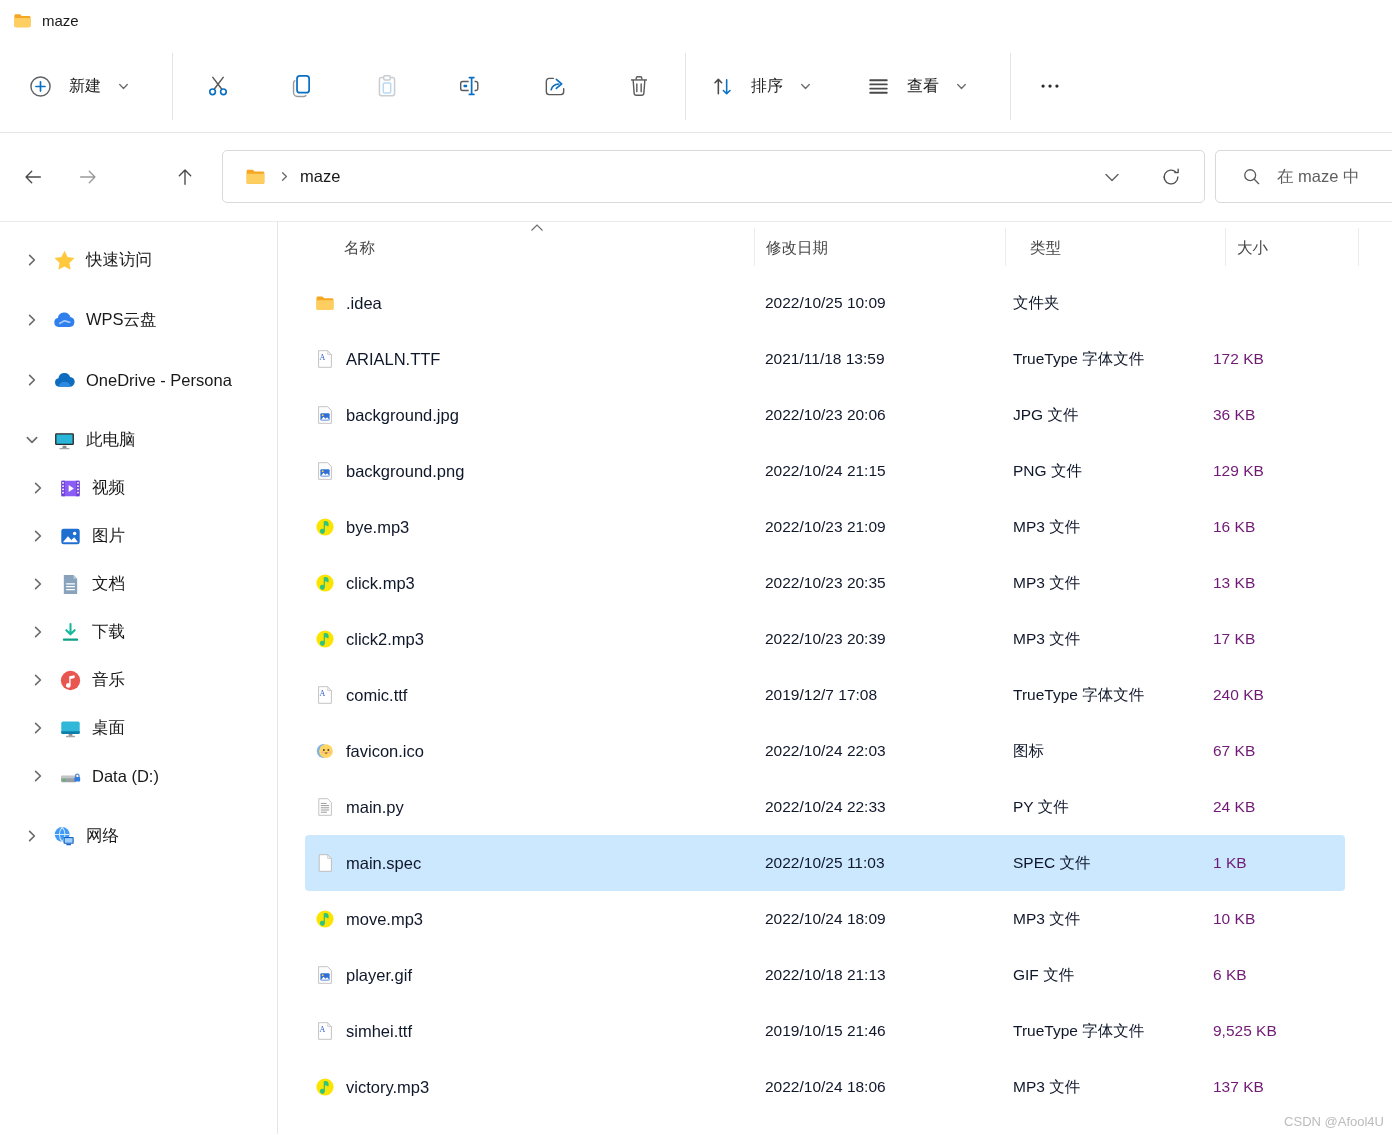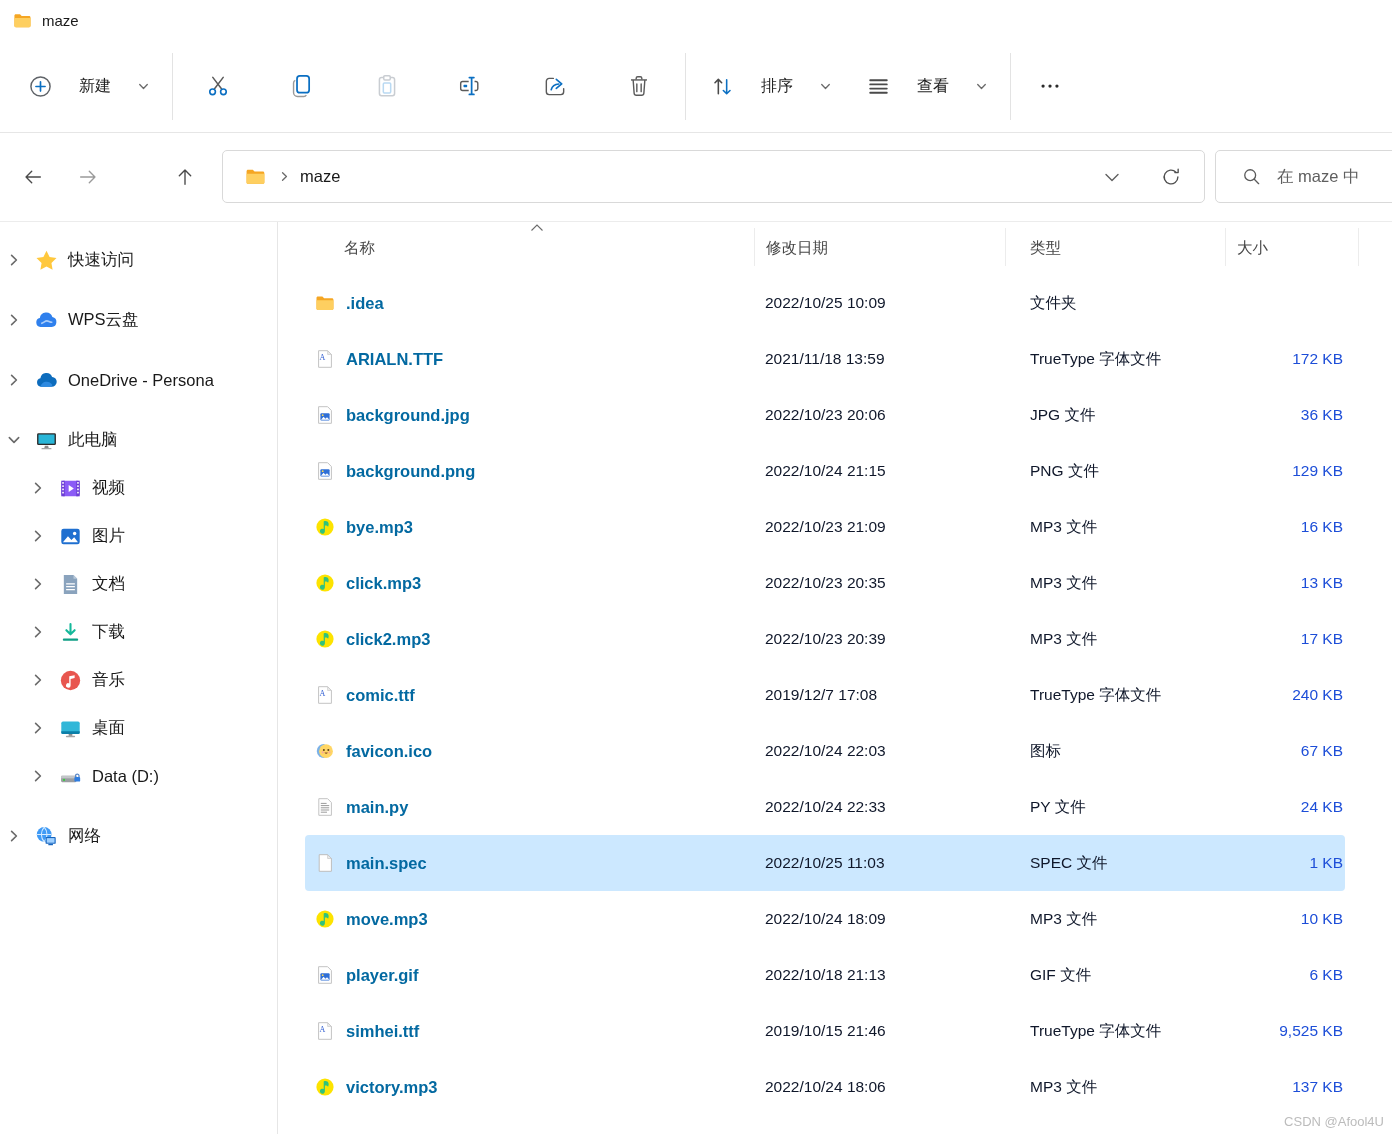--- a/index.html
+++ b/index.html
@@ -11,21 +11,21 @@
   svg { display:block; }
 
   
   .titlebar { height:40px; display:flex; align-items:center; padding-left:13px; }
   .titlebar .tab-icon { width:19px; height:19px; margin-right:10px; }
   .titlebar .tab-title { font-size:15px; color:#191919; }
 
   
   .toolbar { position:relative; height:93px; border-bottom:1px solid #e6e6e6; background:#fff; }
   .tb-abs { position:absolute; top:0; height:93px; display:flex; align-items:center; }
-  .tb-btn { display:flex; align-items:center; gap:26px; border-radius:4px; padding:8px 10px; cursor:default; }
+  .tb-btn { display:flex; align-items:center; gap:16px; border-radius:4px; padding:8px 10px; cursor:default; }
   .tb-iconbtn { position:absolute; top:25px; width:42px; height:42px; border-radius:4px;
                 display:flex; align-items:center; justify-content:center; }
   .tb-iconbtn svg { width:26px; height:26px; }
   .tb-sep { position:absolute; top:13px; height:67px; width:1px; background:#e3e3e3; }
   .tb-label { font-size:16px; color:#1f1f1f; }
   .tb-chevron svg { width:13px; height:13px; }
   .tb-new { left:18px; }
   .tb-new .new-icon svg { width:25px; height:25px; }
   .tb-sort { left:700px;justify-content:center; } .tb-view { left:856px; }
   .tb-sort svg.main, .tb-view svg.main { width:25px; height:25px; }
@@ -48,43 +48,43 @@
     border:1px solid #d9d9d9; border-radius:5px; background:#fff; display:flex; align-items:center; }
   .searchbox .s-icon { width:21px; height:21px; margin-left:25px; margin-right:15px; }
   .searchbox input { border:none; outline:none; font-size:16.5px; color:#444; width:170px;
     font-family:"Liberation Sans","DejaVu Sans",sans-serif; }
   .searchbox input::placeholder { color:#5f5f5f; opacity:1; }
 
   
   .main { display:flex; height:912px; }
   .sidebar { width:278px; border-right:1px solid #e6e6e6; padding-top:14px; overflow:hidden; }
   .sb-item { height:48px; display:flex; align-items:center; border-radius:4px; }
-  .sb-item.lvl0 { padding-left:6px;text-align:right; } .sb-item.lvl1 { padding-left:30px; }
+  .sb-item.lvl0 { padding-left:24px;text-align:right; } .sb-item.lvl1 { padding-left:30px; }
   .sb-item.gap-after { margin-bottom:12px; } .sb-item.gap-before { margin-top:12px; }
   .sb-chevron { width:16px; height:16px; margin-right:13px; flex:none; }
   .sb-icon { width:23px; height:23px; margin-right:10px; flex:none; }
   .sb-icon svg { width:23px; height:23px; }
   .sb-label { font-size:16.5px; color:#191919; white-space:nowrap; }
 
   
   .content { position:relative; flex:1; overflow:hidden; }
   .list-header { position:relative; height:46px; }
   .col-label { position:absolute; top:0; height:46px; line-height:52px; font-size:15.5px; color:#474747; }
   .col-name { left:66px; } .col-date { left:488px; } .col-type { left:752px;text-align:right; } .col-size { left:959px; }
   .col-sep { position:absolute; top:6px; height:38px; width:1px; background:#ececec; }
   .sort-caret { position:absolute; left:252px; top:1px; width:14px; height:9px; }
   .rows { padding-top:7px; }
   .file-row { position:relative; height:56px; width:1040px; margin-left:27px; border-radius:4px; }
   .file-row.selected { background:#cce8ff; }
   .row-icon { position:absolute; left:10px; top:18px; width:20px; height:20px; }
   .row-icon svg { width:20px; height:20px; }
-  .row-name { position:absolute; left:41px; top:0; line-height:56px; font-size:16.5px; color:#0369a1; white-space:nowrap;font-weight:bold; }
+  .row-name { position:absolute; left:41px; top:0; line-height:56px; font-size:16.5px; color:#0f172a; white-space:nowrap; }
   .row-date, .row-type { position:absolute; top:0; line-height:56px; font-size:15.5px; color:#0f172a; white-space:nowrap; }
-  .row-date { left:460px; } .row-type { left:725px; }
-  .row-size { position:absolute; right:2px; top:0; width:130px; line-height:56px; font-size:15.5px; color:#1d4ed8; text-align:right; }
+  .row-date { left:460px; } .row-type { left:708px; }
+  .row-size { position:absolute; right:2px; top:0; width:130px; line-height:56px; font-size:15.5px; color:#701a75; }
 
   .watermark { position:absolute; right:8px; bottom:6px; font-size:13px; color:#bcbcbc; }
 </style>
 </head>
 <body>
 
 <div class="titlebar">
   <span class="tab-icon">
       <svg viewBox="0 0 20 20">
         <path d="M1.5 4.9c0-.8.6-1.4 1.4-1.4h4.5l1.7 1.8h7.9c.8 0 1.4.6 1.4 1.4v8.9c0 .8-.6 1.4-1.4 1.4H2.9c-.8 0-1.4-.6-1.4-1.4z" fill="#f5a623"></path>

